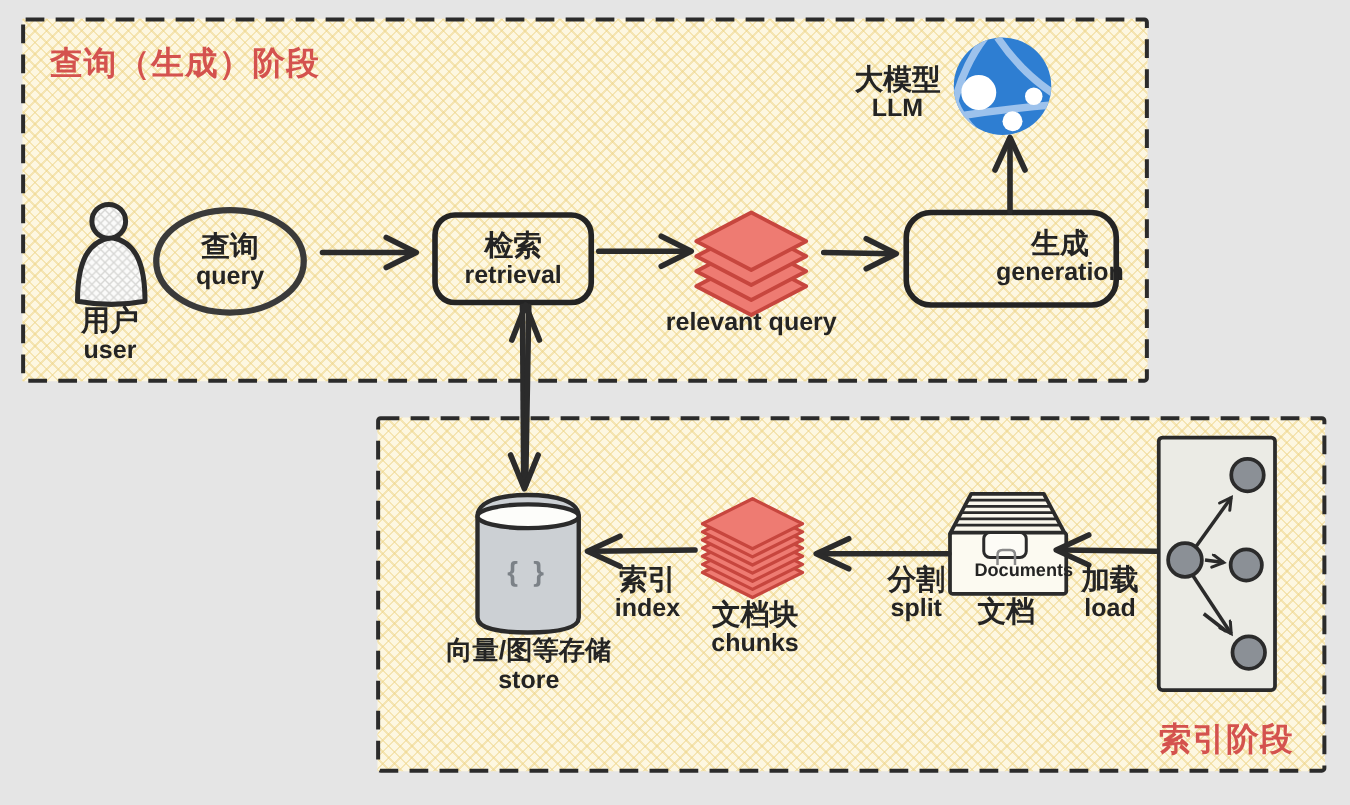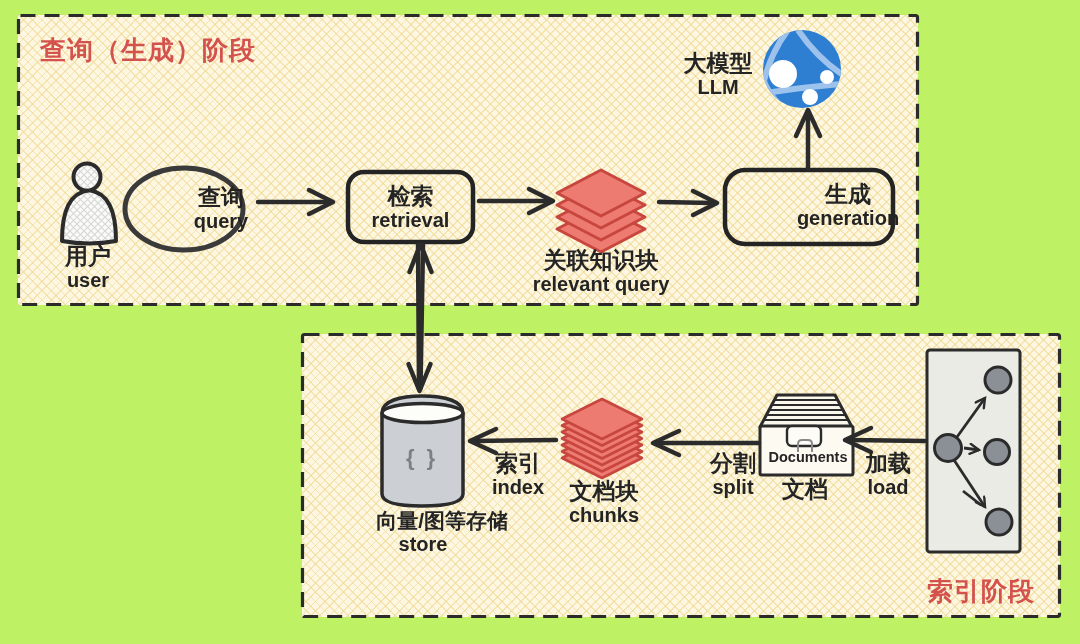--- a/index.html
+++ b/index.html
@@ -1,33 +1,33 @@
 <!DOCTYPE html>
 <html><head>
 <meta charset="utf-8">
 <style>
   html,body{margin:0;padding:0;background:#fff;}
   .canvas{
-    position:relative;width:1080px;height:644px;background:#bef264;
+    position:relative;width:1080px;height:644px;background:#e5e5e5;
     font-family:"Liberation Sans","DejaVu Sans",sans-serif;color:#242424;overflow:hidden;
   }
   .phase-bg{
     position:absolute;
     background-color:#fdf7e1;
     background-image:
       repeating-linear-gradient(45deg,  rgba(238,213,138,.55) 0 1.4px, rgba(0,0,0,0) 1.4px 6.6px),
       repeating-linear-gradient(135deg, rgba(238,213,138,.55) 0 1.4px, rgba(0,0,0,0) 1.4px 6.6px);
   }
   .phase1-bg{left:18px;top:15px;width:900px;height:290px;}
   .phase2-bg{left:302px;top:334px;width:758px;height:283px;}
   svg.layer{position:absolute;left:0;top:0;}
   .lbl{position:absolute;text-align:center;line-height:1.14;font-weight:bold;}
   .zh{display:block;font-size:23px;}
   .en{display:block;font-size:20px;}
-  .zh-sm{display:block;font-size:21px;text-align:right;}
+  .zh-sm{display:block;font-size:21px;}
   .phase-title{position:absolute;font-size:26px;font-weight:bold;color:#d4524e;letter-spacing:1px;white-space:nowrap;}
   .doc-text{position:absolute;text-align:center;font-size:14.5px;font-weight:bold;line-height:1;}
   .store-sym{position:absolute;text-align:center;font-size:22px;font-weight:bold;color:#7b8187;letter-spacing:3px;}
 </style>
 </head>
 <body>
 
 <div class="canvas">
 
   <div class="phase-bg phase1-bg"></div>
@@ -164,32 +164,31 @@
     </g>
   </svg>
 
   <div class="phase-title" style="left:40px;top:33px;">查询（生成）阶段</div>
 
   <div class="lbl" style="left:36px;top:243px;width:104px;">
     <span class="zh">用户</span>
     <span class="en">user</span>
   </div>
 
-  <div class="lbl" style="left:124px;top:184px;width:120px;padding-left:37px;">
+  <div class="lbl" style="left:124px;top:184px;width:120px;">
     <span class="zh">查询</span>
     <span class="en">query</span>
   </div>
 
   <div class="lbl" style="left:348px;top:183px;width:125px;">
     <span class="zh">检索</span>
     <span class="en">retrieval</span>
   </div>
 
   <div class="lbl" style="left:506px;top:247px;width:190px;">
-    <span class="zh">关联知识块</span>
     <span class="en">relevant query</span>
   </div>
 
   <div class="lbl" style="left:764px;top:181px;width:168px;">
     <span class="zh">生成</span>
     <span class="en">generation</span>
   </div>
 
   <div class="lbl" style="left:668px;top:50px;width:100px;">
     <span class="zh">大模型</span>
@@ -211,21 +210,21 @@
   <div class="lbl" style="left:549px;top:478px;width:110px;">
     <span class="zh">文档块</span>
     <span class="en">chunks</span>
   </div>
 
   <div class="lbl" style="left:693px;top:450px;width:80px;">
     <span class="zh">分割</span>
     <span class="en">split</span>
   </div>
 
-  <div class="doc-text" style="left:762px;top:450px;width:92px;">Documents</div>
+  <div class="doc-text" style="left:762px;top:450px;width:92px;padding-left:11px;">Documents</div>
 
   <div class="lbl" style="left:755px;top:476px;width:100px;">
     <span class="zh">文档</span>
   </div>
 
   <div class="lbl" style="left:848px;top:450px;width:80px;">
     <span class="zh">加载</span>
     <span class="en">load</span>
   </div>
 

